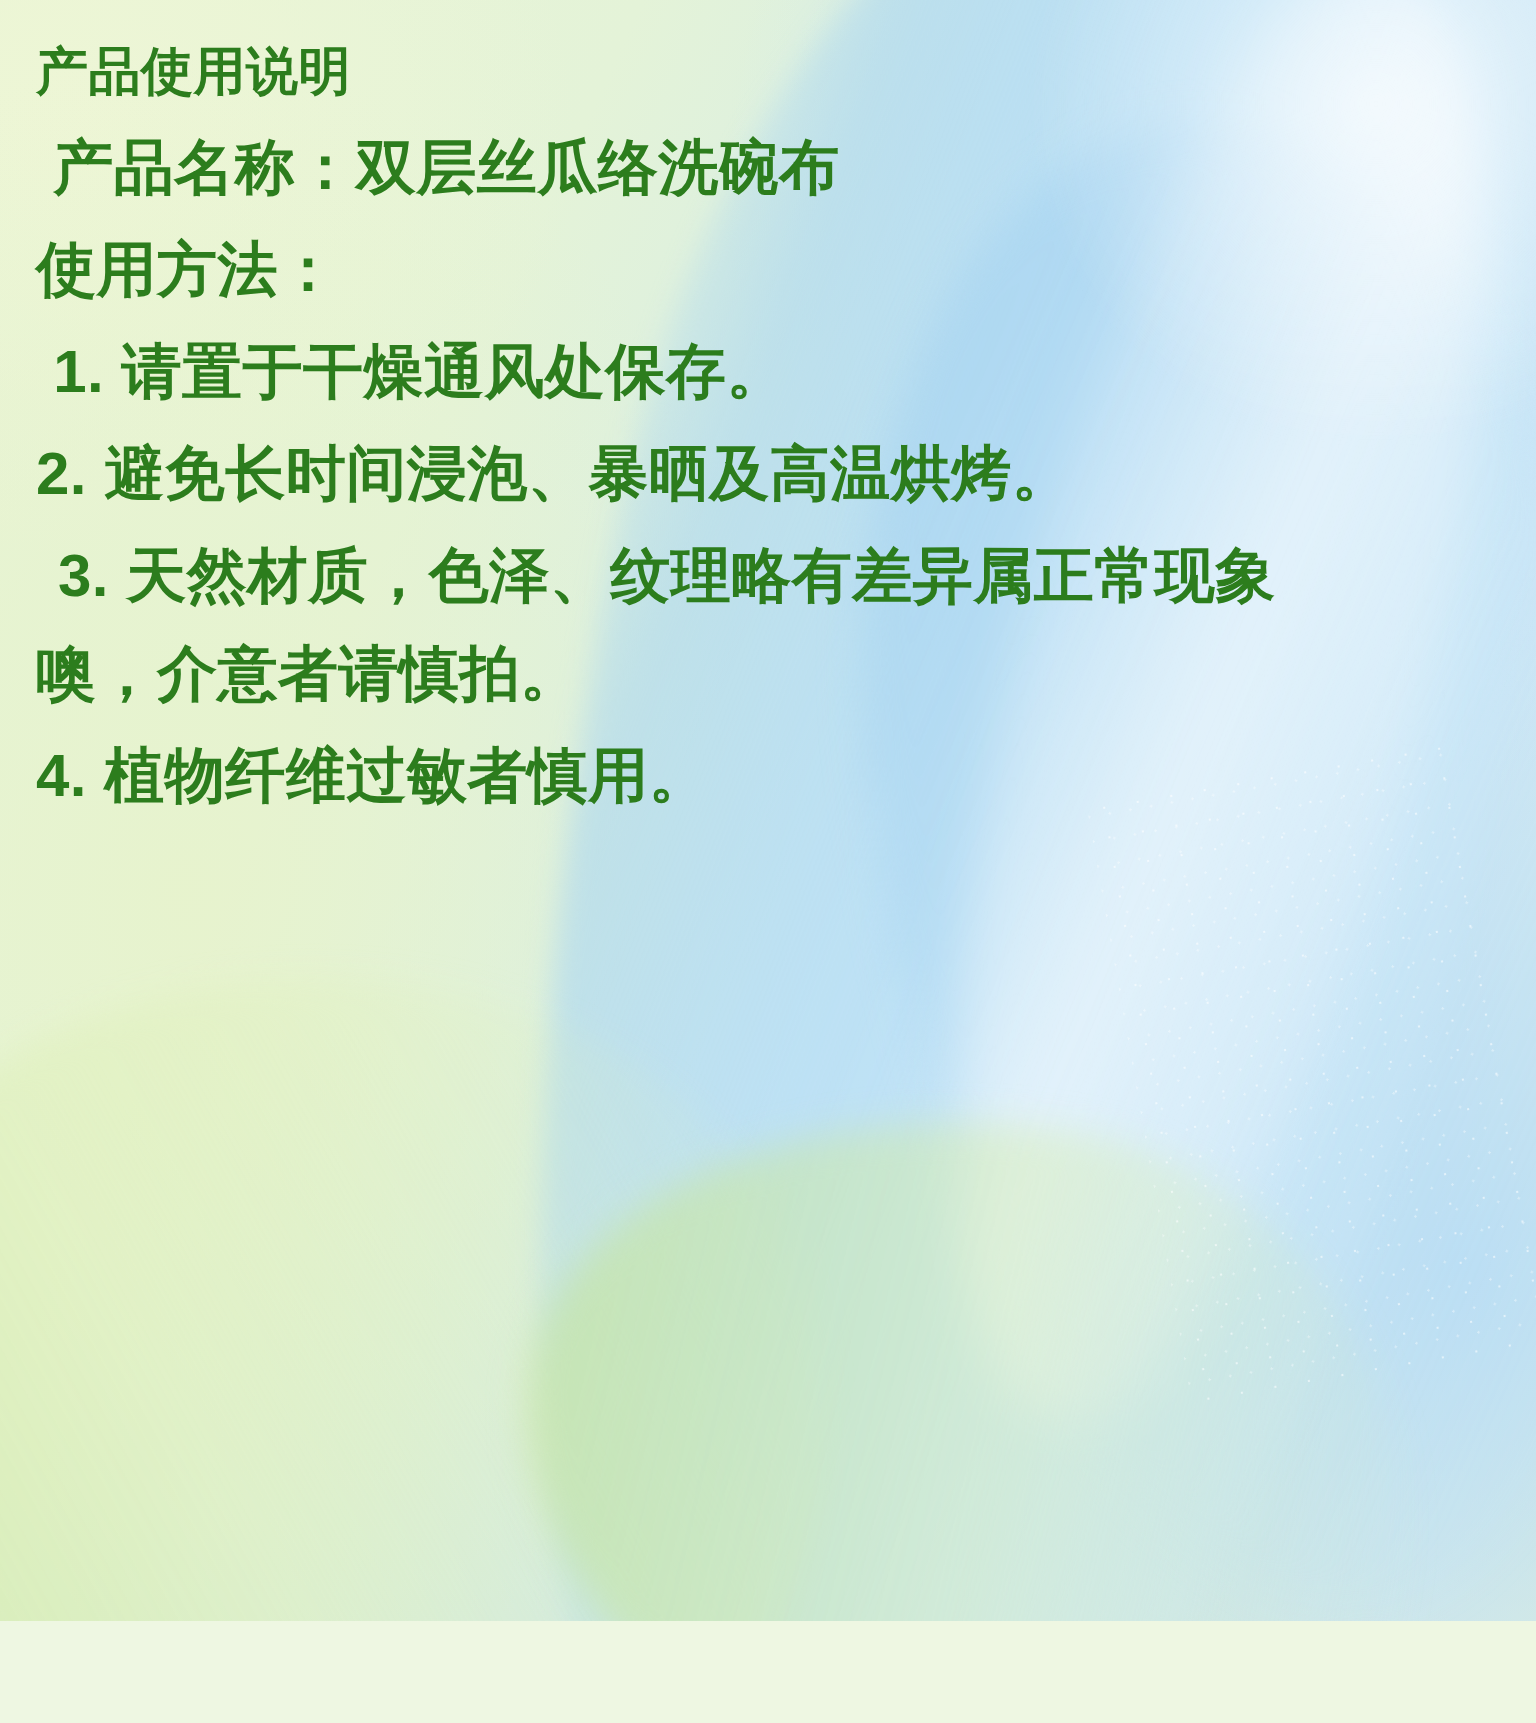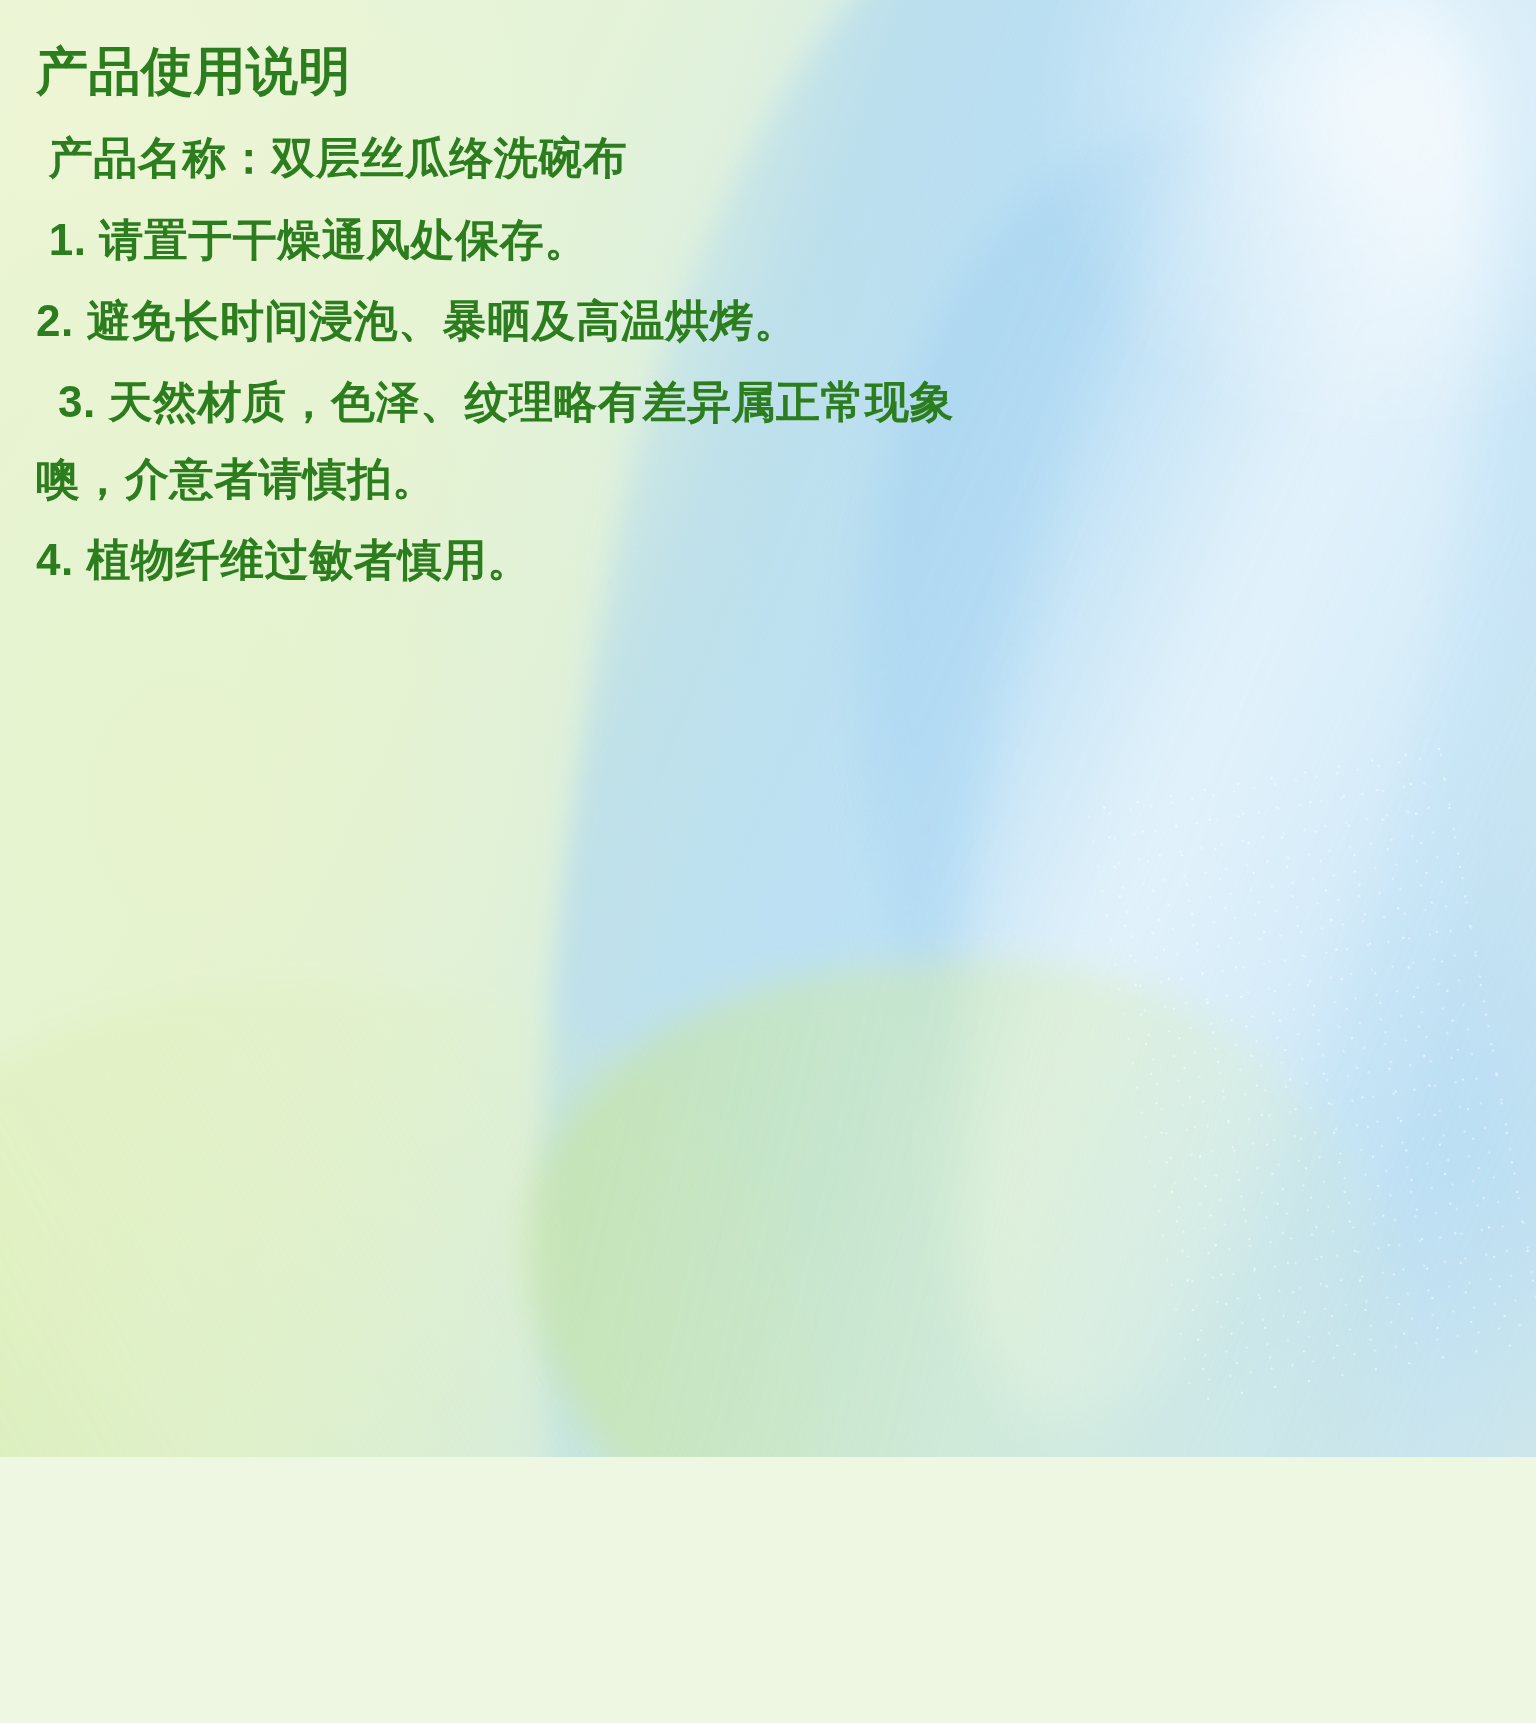--- a/index.html
+++ b/index.html
@@ -11,21 +11,21 @@
     height: 1723px;
     font-family: "Liberation Sans", "DejaVu Sans", sans-serif;
     overflow: hidden;
     background: #eef7e2;
   }
 
   
   .page {
     position: relative;
     width: 1536px;
-    height: 1457px;
+    height: 1621px;
     overflow: hidden;
     background:
       
       radial-gradient(ellipse 900px 1200px at 12% 55%, rgba(231,243,205,0.95) 0%, rgba(231,243,205,0.0) 70%),
       
       radial-gradient(ellipse 700px 600px at 5% 8%, rgba(238,246,214,0.95) 0%, rgba(238,246,214,0) 72%),
       
       radial-gradient(ellipse 900px 900px at 88% 12%, rgba(196,228,247,0.95) 0%, rgba(196,228,247,0) 70%),
       
       radial-gradient(ellipse 800px 1000px at 95% 78%, rgba(183,220,244,0.95) 0%, rgba(183,220,244,0) 72%),
@@ -126,21 +126,21 @@
     font-weight: 700;
     letter-spacing: 0.5px;
     white-space: pre;
   }
   .title {
     font-size: 52px;
     line-height: 1.22;
     margin: 14px 0 26px 6px;
   }
   .row {
-    font-size: 44px;
+    font-size: 60px;
     line-height: 1.30;
     margin: 0 0 24px 6px;
   }
   .row.smallgap { margin-bottom: 20px; margin-left: 28px; }
 </style>
 </head>
 <body>
 
 <div class="page">
 
@@ -154,20 +154,21 @@
     <div class="speckle"></div>
   </div>
 
   <div class="content">
 
     <div class="line title">产品使用说明</div>
 
     <div class="line row"> 产品名称：双层丝瓜络洗碗布</div>
 
 
+    <div class="line row">使用方法：</div>
 
 
 
     <div class="line row"> 1. 请置于干燥通风处保存。</div>
     <div class="line row">2. 避免长时间浸泡、暴晒及高温烘烤。</div>
     <div class="line row smallgap">3. 天然材质，色泽、纹理略有差异属正常现象</div>
     <div class="line row">噢，介意者请慎拍。</div>
     <div class="line row">4. 植物纤维过敏者慎用。</div>
 
   </div>

